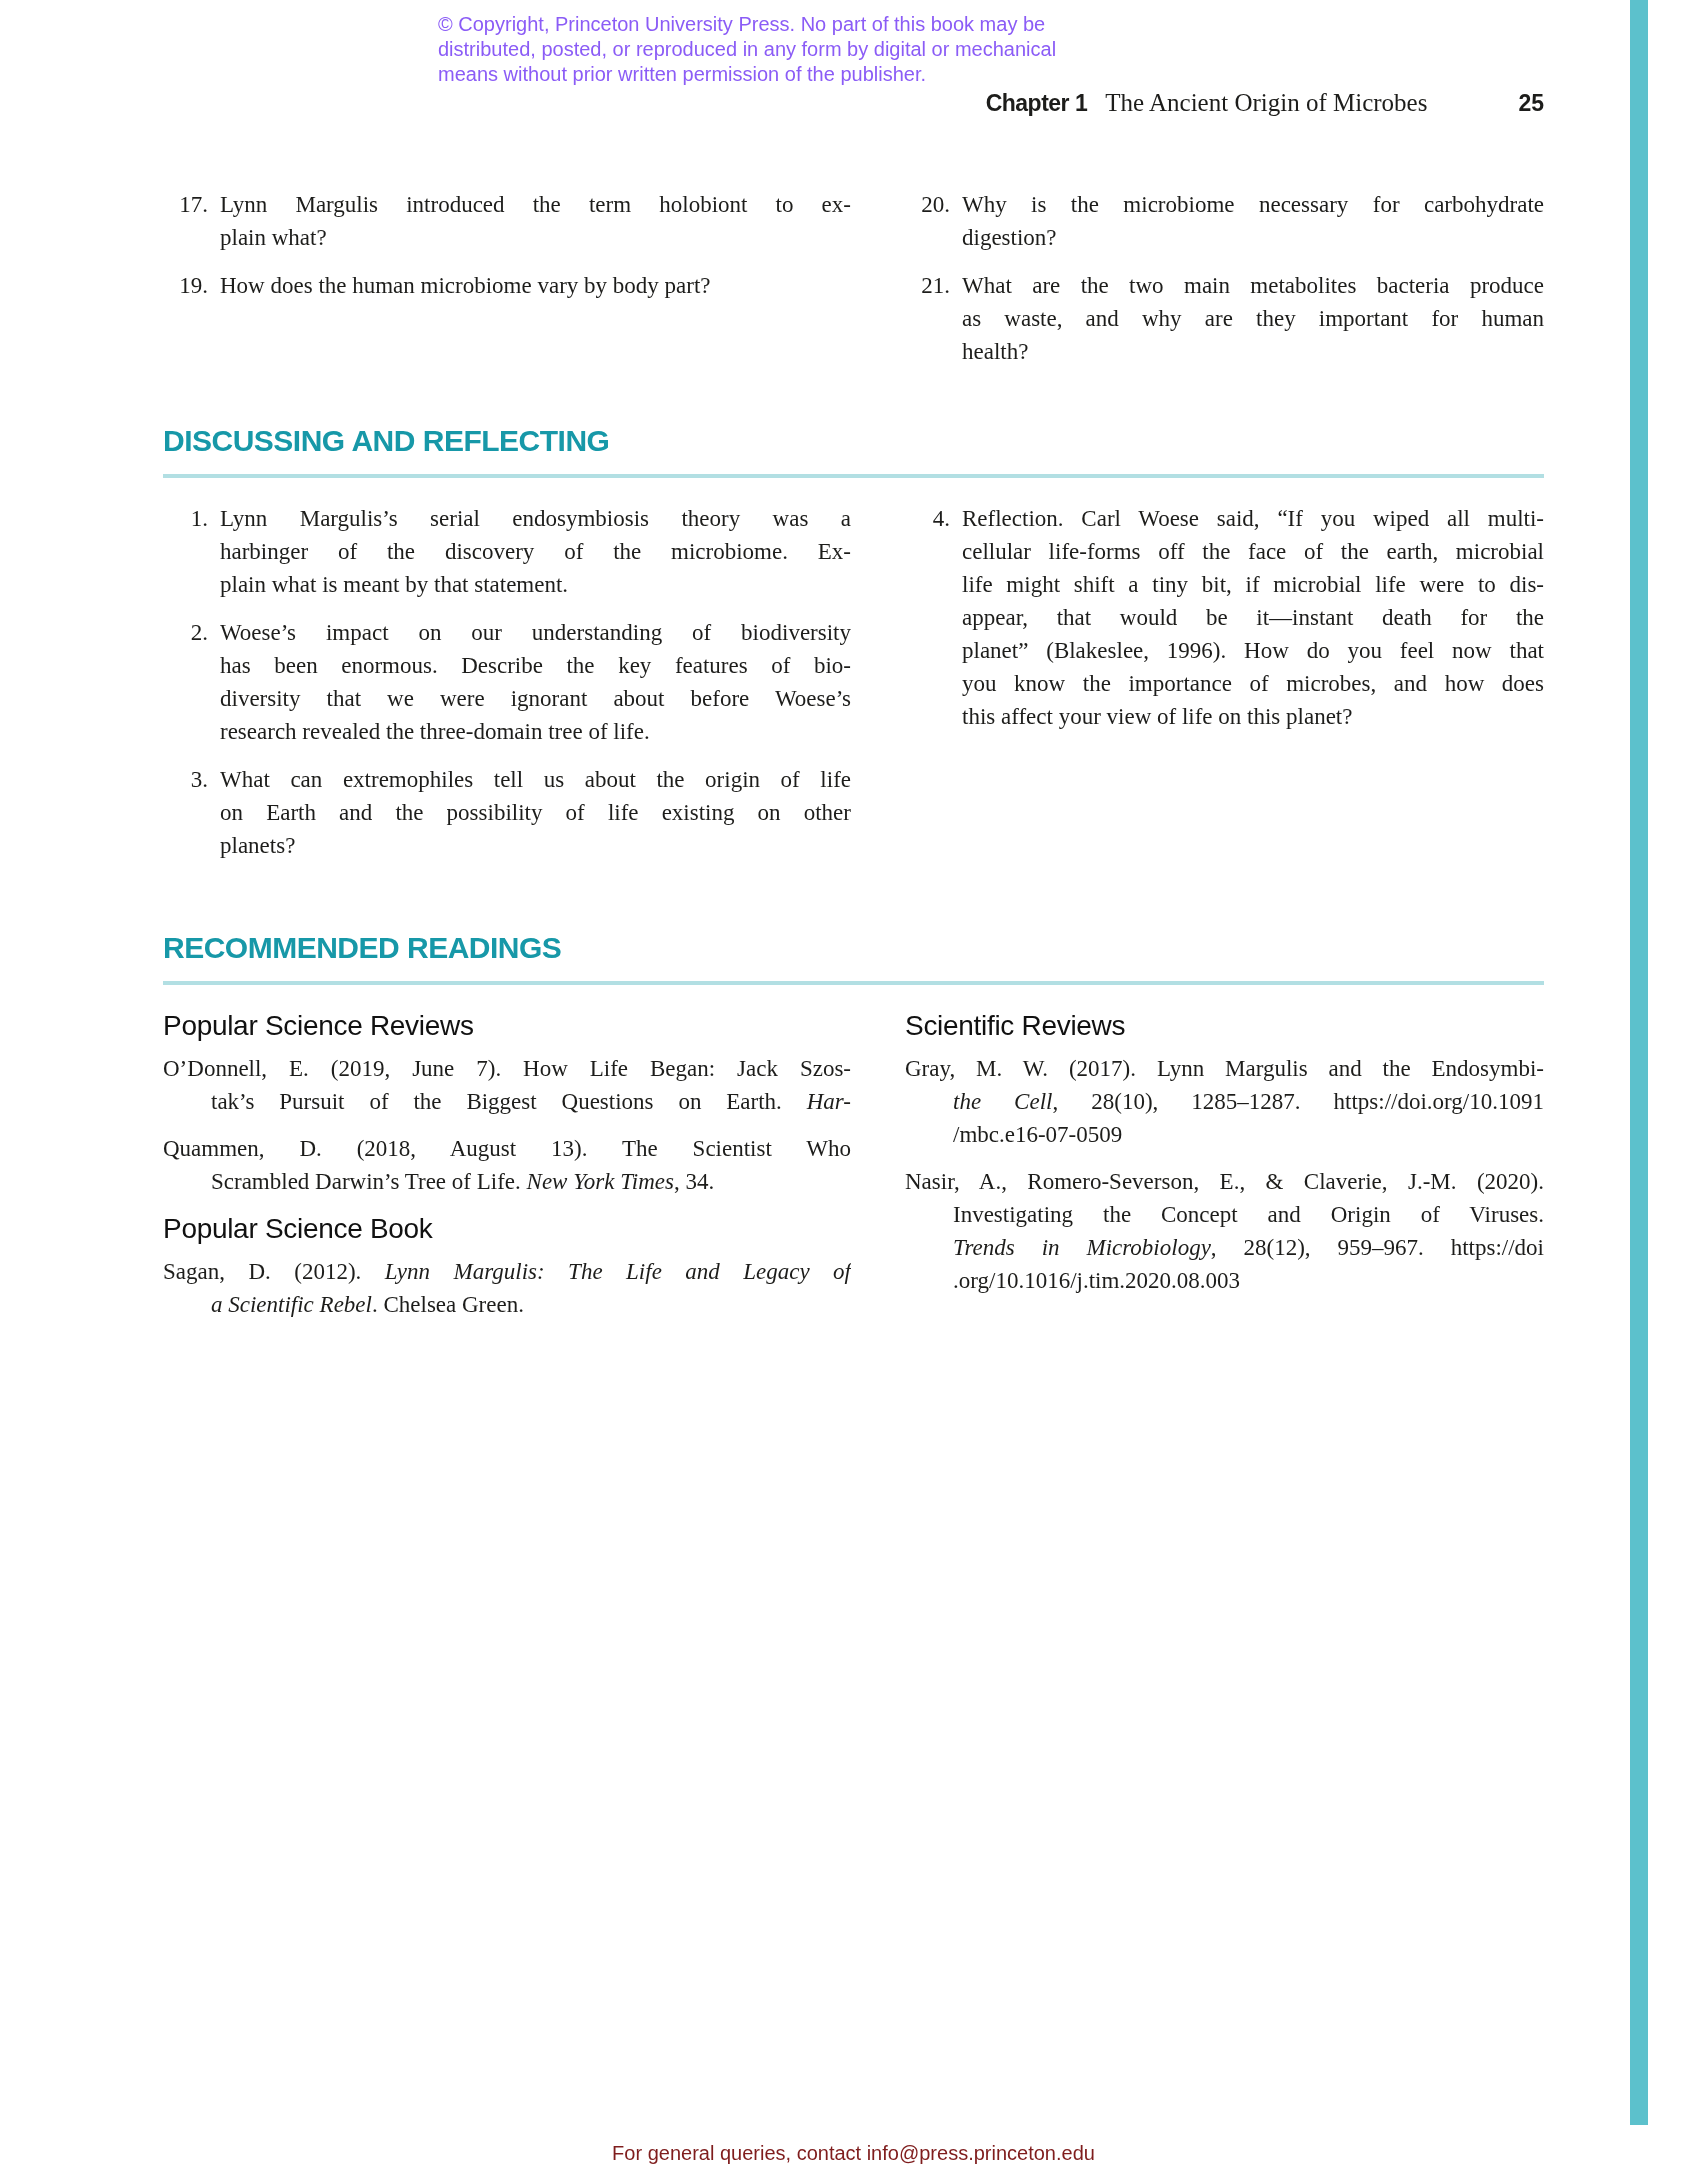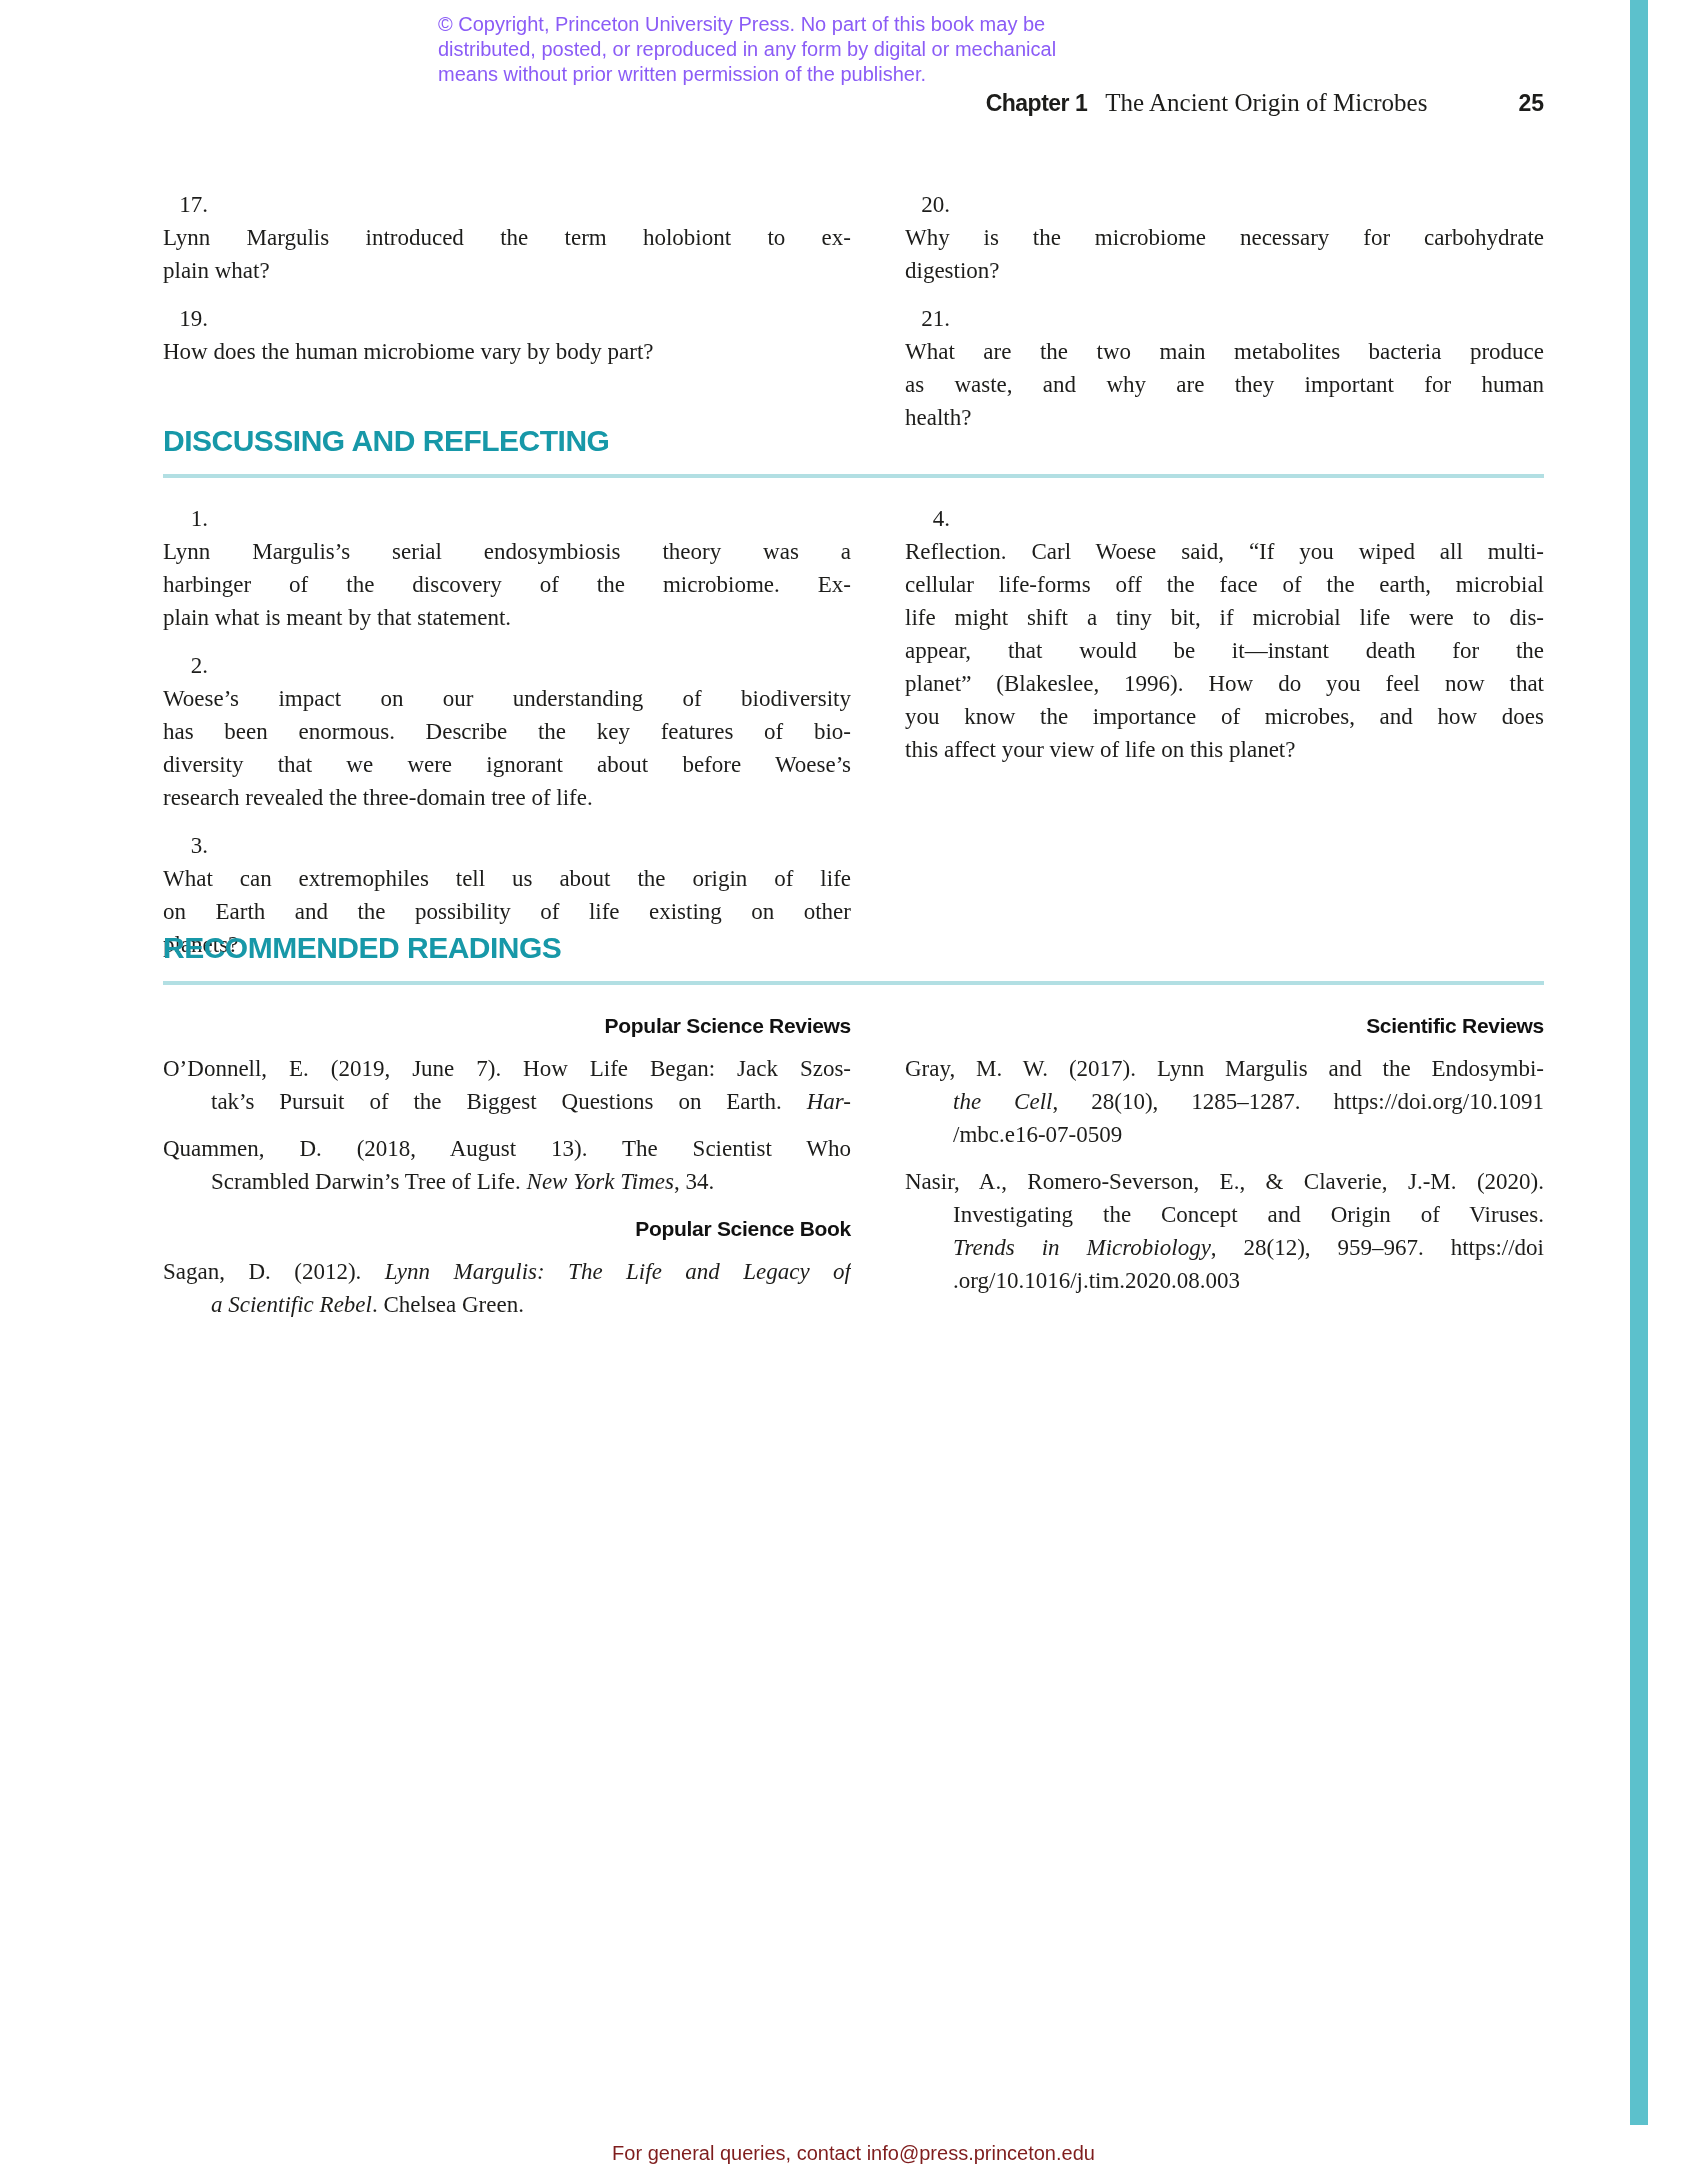--- a/index.html
+++ b/index.html
@@ -29,43 +29,43 @@
   
   .tline{ text-align:justify; height:33px; overflow:hidden; }
   .tline::after{ content:""; display:inline-block; width:100%; height:0; }
   .tline.last{ text-align:left; }
   .tline.last::after{ content:none; }
   em{ font-style:italic; }
 
   .body-text{ font-size:23px; line-height:33px; }
 
   
-  .item{ display:flex; margin-bottom:15px;flex-direction:column; }
+  .item{ display:flex; margin-bottom:15px; }
   .item:last-child{ margin-bottom:0; }
   .num{ flex:none; width:45px; text-align:right; margin-right:12px; }
   .lines{ flex:1; min-width:0; }
 
   
   .two-col{ display:flex; }
   .col-l{ width:688px; flex:none; }
   .col-r{ width:639px; flex:none; margin-left:54px; }
 
   
   .questions{ position:absolute; left:163px; top:188px; width:1381px; }
   .section{ position:absolute; left:163px; width:1381px; }
   .sec-discussing{ top:424px; }
   .sec-readings{ top:931px; }
   .sec-head{ margin:0; font-family:"Liberation Sans", sans-serif; font-weight:bold;
              font-size:30px; letter-spacing:-0.5px; color:var(--accent); }
   .sec-rule{ height:4px; background:var(--rule); margin-top:16px; }
   .sec-body{ margin-top:24px; }
 
   
-  .subhead{ font-family:"Liberation Sans", sans-serif; font-weight:bold; font-size:21px;
-            letter-spacing:-0.3px; color:#111; margin:0 0 10px 0;text-align:right; }
+  .subhead{ font-family:"Liberation Sans", sans-serif; font-weight:normal; font-size:28px;
+            letter-spacing:-0.3px; color:#111; margin:0 0 10px 0; }
   .subhead.later{ }
   .ref{ margin-bottom:14px; }
   .ref .tline:not(:first-child){ padding-left:48px; }
 
   
   .footer{
     position:absolute; left:163px; top:2142px; width:1381px; text-align:center;
     font-family:"Liberation Sans", sans-serif; font-size:20px; color:#7f1d1d;
   }
   .side-bar{ position:absolute; left:1630px; top:0; width:18px; height:2125px; background:var(--sidebar); }

